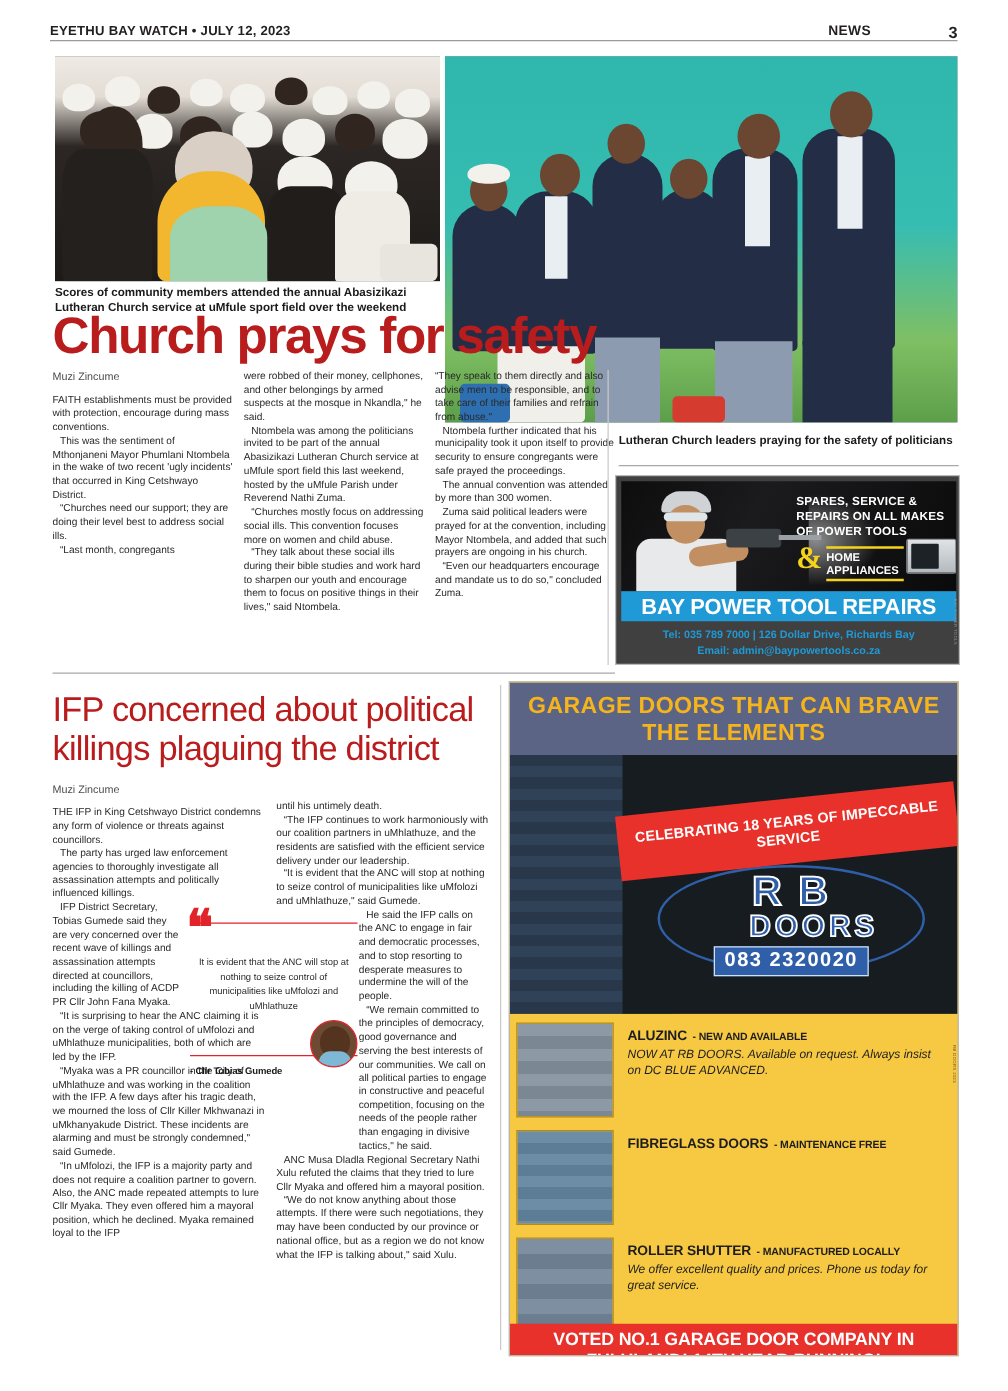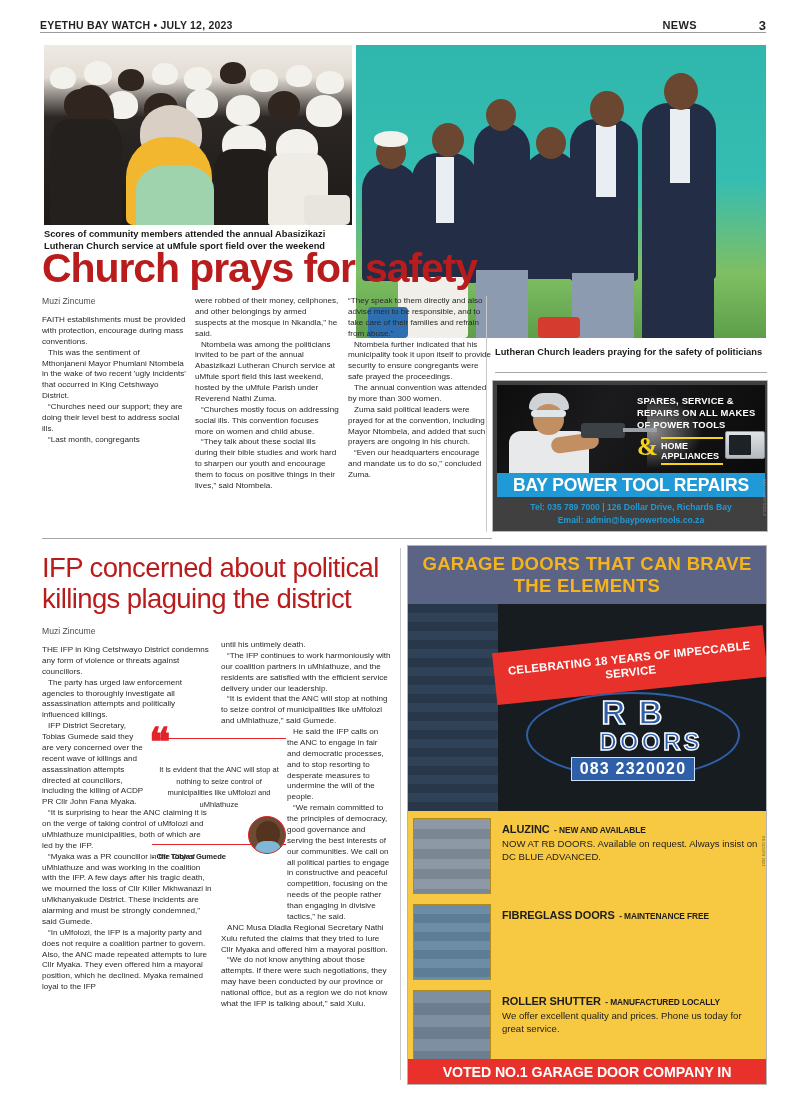--- a/index.html
+++ b/index.html
@@ -248,21 +248,21 @@
       repeating-linear-gradient(180deg,#7d8fa0 0 12px,#6b7d8e 12px 24px); }
   .rb-block {
     position:absolute; left:88px; width:268px; background:#f7c842;
     color:#1d1d1d; padding:5px 6px 6px 6px;
   }
   #rbblock1 { top:268px; height:74px; }
   #rbblock2 { top:354px; height:64px; }
   #rbblock3 { top:440px; height:66px; }
   .rb-blk-title { font-size:11px; font-weight:bold; display:inline; letter-spacing:-.1px; }
   .rb-blk-sub   { font-size:8.4px; font-weight:bold; display:inline; letter-spacing:-.1px; }
-  .rb-blk-body  { font-size:9.6px; line-height:1.32; margin-top:1px; }
+  .rb-blk-body  { font-size:9.6px; line-height:1.32; margin-top:1px;font-style:italic; }
   .rb-voted {
     position:absolute; left:0; top:513px; width:358px; height:44px;
     background:#e8312a; color:#ffffff; font-size:14.2px; font-weight:bold;
     display:flex; align-items:center; justify-content:center; text-align:center;
     line-height:1.22; letter-spacing:-.1px;
   }
   .rb-credit { position:absolute; right:1px; top:290px; font-size:3.4px;
                color:#6b5a1c; writing-mode:vertical-rl; letter-spacing:.3px; }
 </style>
 </head>

